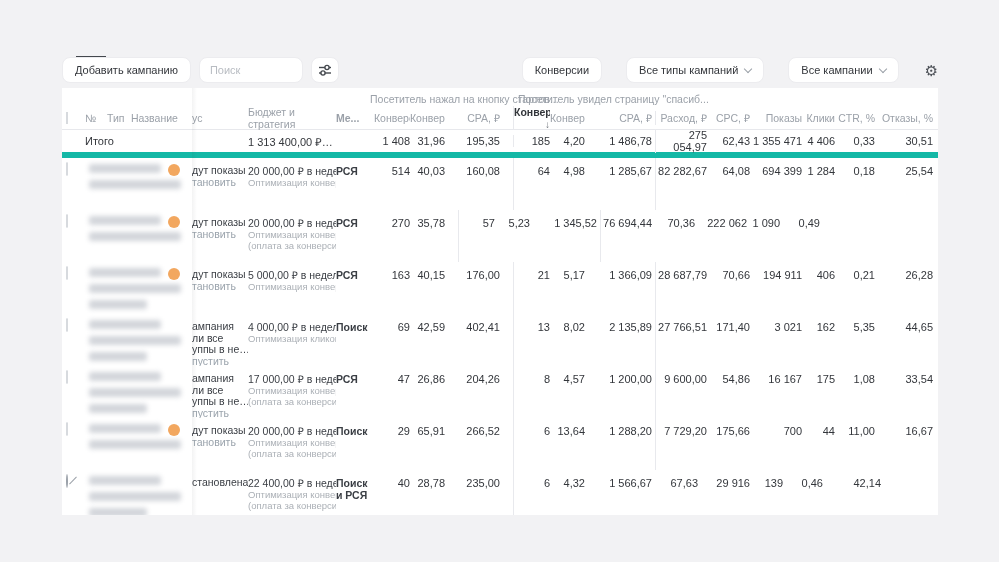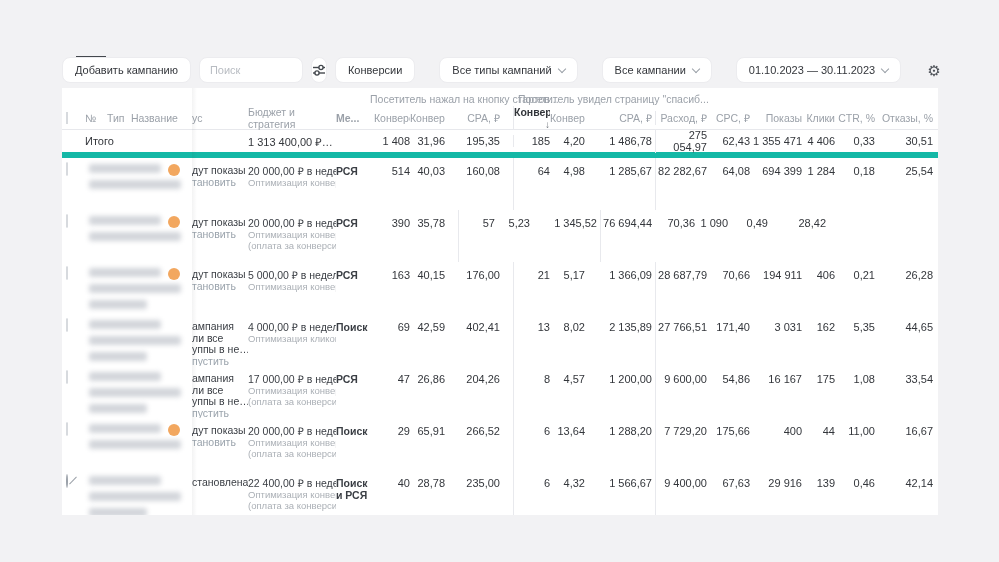--- a/index.html
+++ b/index.html
@@ -92,24 +92,20 @@
       </span>
     </button>
     <div class="tb-right">
       <button class="btn">Конверсии</button>
       <button class="btn">
         <span>Все типы кампаний</span>
         <span class="chev"></span>
       </button>
       <button class="btn">
         <span>Все кампании</span>
-        <span class="chev"></span>
-      </button>
-      <button class="btn">
-        <span>01.10.2023 — 30.11.2023</span>
         <span class="chev"></span>
       </button>
       <button class="gear">⚙</button>
     </div>
   </div>
 
   <div class="table">
     <div class="ghead">
       <span class="g1">Посетитель нажал на кнопку стартов...</span>
       <span class="g2">Посетитель увидел страницу "спасиб...</span>
@@ -221,32 +217,32 @@
     <div class="cell c-status">
       <span class="st-lines"><div class="st-line">дут показы</div></span>
       <a class="st-link">тановить</a>
     </div>
     <div class="cell c-budget">
       <div class="b-main">20 000,00 ₽ в неделю</div>
       <div class="b-sub">Оптимизация конверсий</div>
       <div class="b-sub">(оплата за конверсии)</div>
     </div>
     <div class="cell c-place place-txt">РСЯ</div>
-    <div class="cell c-conva num">390</div>
+    <div class="cell c-conva num">270</div>
     <div class="cell c-convb num">35,78</div>
     <div class="cell c-gap1"></div>
     <div class="cell c-convc num">57</div>
     <div class="cell c-convd num">5,23</div>
     <div class="cell c-cpab num">1 345,52</div>
     <div class="cell c-gap2"></div>
     <div class="cell c-cost num">76 694,44</div>
     <div class="cell c-cpc num">70,36</div>
+    <div class="cell c-shows num">222 062</div>
     <div class="cell c-clicks num">1 090</div>
     <div class="cell c-ctr num">0,49</div>
-    <div class="cell c-bounce num">28,42</div>
     <div class="cell c-pad"></div>
   </div>
         <div class="trow data">
     <div class="cell c-frozen">
       <span class="markerbox">
         <span class="checkbox marker-checkbox"></span>
         
       </span>
       <span class="nameblur">
         <i class="bl b1"></i>
@@ -307,21 +303,21 @@
     <div class="cell c-conva num">69</div>
     <div class="cell c-convb num">42,59</div>
     <div class="cell c-cpaa num">402,41</div>
     <div class="cell c-gap1"></div>
     <div class="cell c-convc num">13</div>
     <div class="cell c-convd num">8,02</div>
     <div class="cell c-cpab num">2 135,89</div>
     <div class="cell c-gap2"></div>
     <div class="cell c-cost num">27 766,51</div>
     <div class="cell c-cpc num">171,40</div>
-    <div class="cell c-shows num">3 031</div>
+    <div class="cell c-shows num">3 021</div>
     <div class="cell c-clicks num">162</div>
     <div class="cell c-ctr num">5,35</div>
     <div class="cell c-bounce num">44,65</div>
     <div class="cell c-pad"></div>
   </div>
         <div class="trow data">
     <div class="cell c-frozen">
       <span class="markerbox">
         <span class="checkbox marker-checkbox"></span>
         
@@ -384,21 +380,21 @@
     <div class="cell c-conva num">29</div>
     <div class="cell c-convb num">65,91</div>
     <div class="cell c-cpaa num">266,52</div>
     <div class="cell c-gap1"></div>
     <div class="cell c-convc num">6</div>
     <div class="cell c-convd num">13,64</div>
     <div class="cell c-cpab num">1 288,20</div>
     <div class="cell c-gap2"></div>
     <div class="cell c-cost num">7 729,20</div>
     <div class="cell c-cpc num">175,66</div>
-    <div class="cell c-shows num">400</div>
+    <div class="cell c-shows num">700</div>
     <div class="cell c-clicks num">44</div>
     <div class="cell c-ctr num">11,00</div>
     <div class="cell c-bounce num">16,67</div>
     <div class="cell c-pad"></div>
   </div>
         <div class="trow data">
     <div class="cell c-frozen">
       <span class="markerbox">
         
         <span class="blocked marker-blocked"></span>
@@ -421,21 +417,20 @@
     </div>
     <div class="cell c-place place-txt">Поиск и РСЯ</div>
     <div class="cell c-conva num">40</div>
     <div class="cell c-convb num">28,78</div>
     <div class="cell c-cpaa num">235,00</div>
     <div class="cell c-gap1"></div>
     <div class="cell c-convc num">6</div>
     <div class="cell c-convd num">4,32</div>
     <div class="cell c-cpab num">1 566,67</div>
     <div class="cell c-gap2"></div>
-    <div class="cell c-cost num">9 400,00</div>
     <div class="cell c-cpc num">67,63</div>
     <div class="cell c-shows num">29 916</div>
     <div class="cell c-clicks num">139</div>
     <div class="cell c-ctr num">0,46</div>
     <div class="cell c-bounce num">42,14</div>
     <div class="cell c-pad"></div>
   </div>
       </div>
     <div class="pane-shadow"></div>
   </div>

